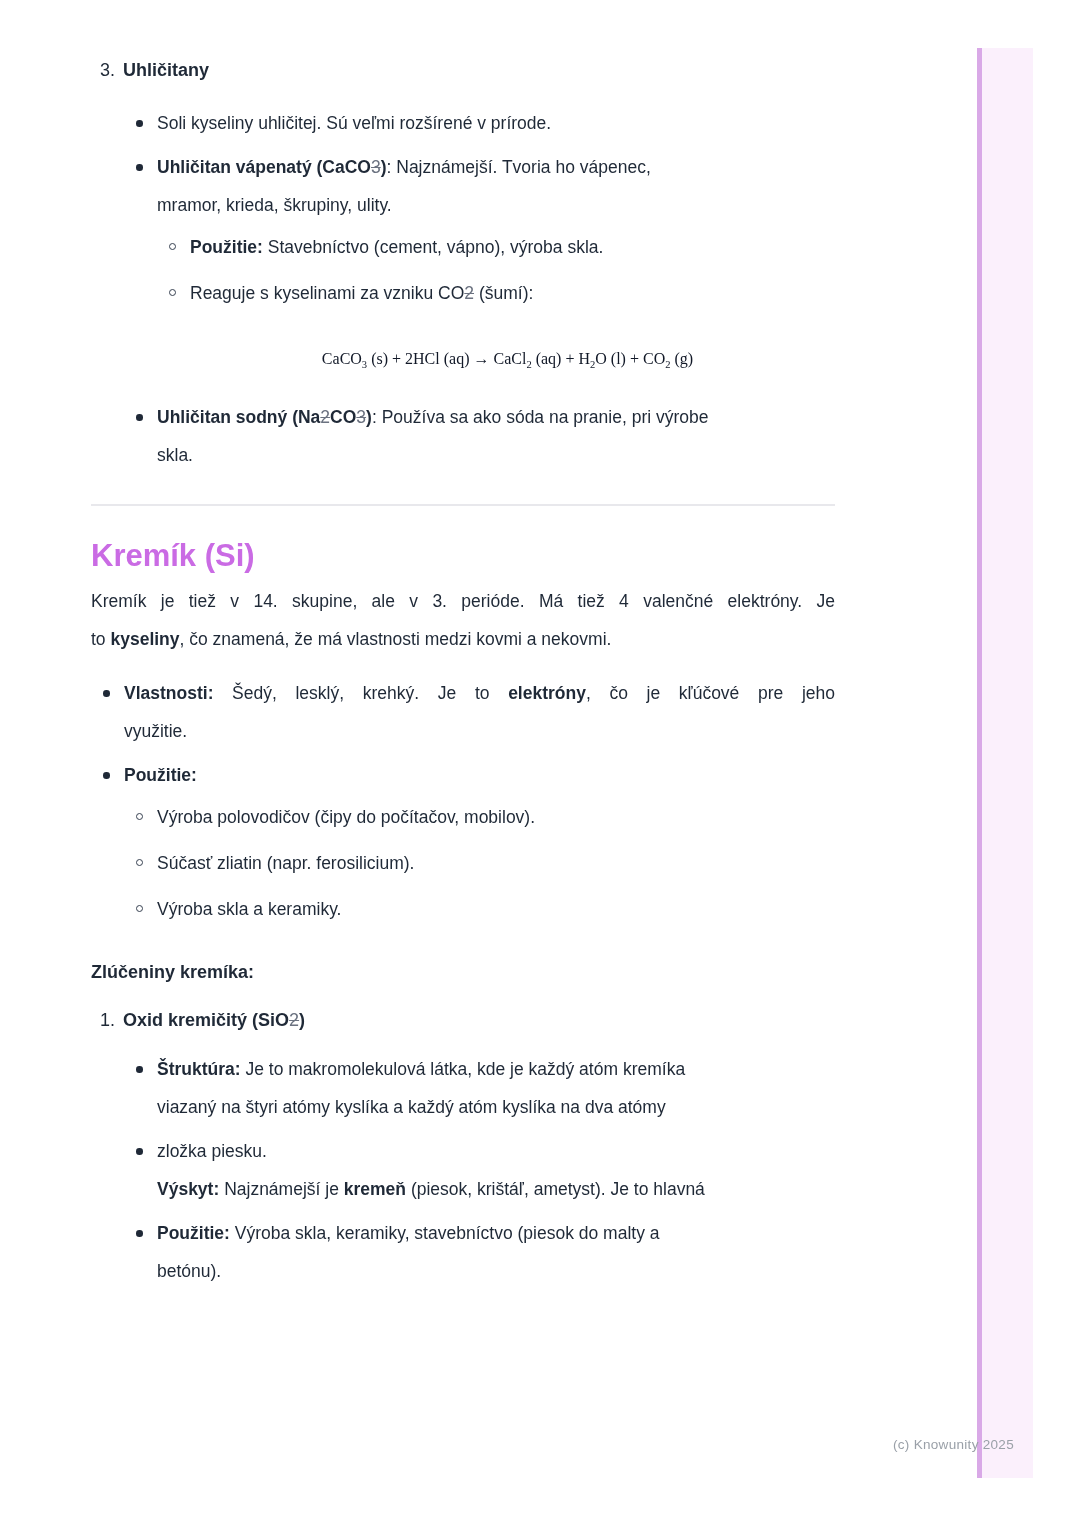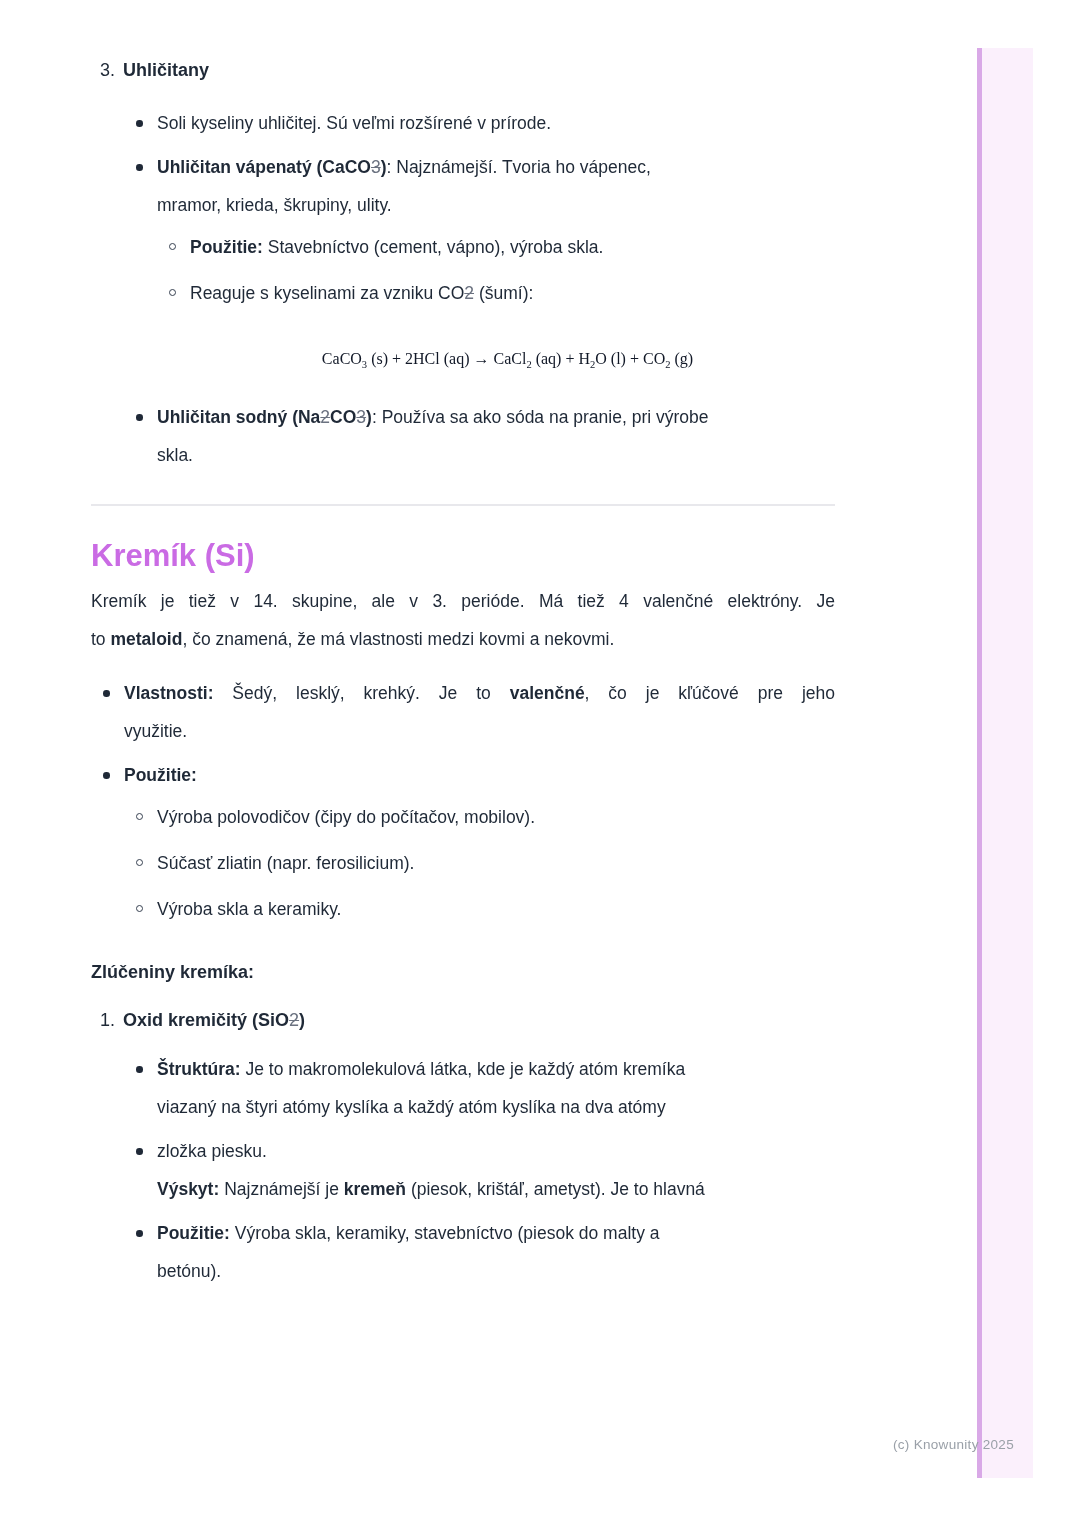--- a/index.html
+++ b/index.html
@@ -118,30 +118,30 @@
         </div>
     </div>
   </div>
 
   <hr class="divider">
 
   <div class="h1">Kremík (Si)</div>
 
   <div class="para">
       <div class="tl just"><span>Kremík je tiež v 14. skupine, ale v 3. perióde. Má tiež 4 valenčné elektróny. Je</span></div>
-      <div class="tl"><span>to </span><span class="b">metaloid</span><span>, čo znamená, že má vlastnosti medzi kovmi a nekovmi.</span></div>
+      <div class="tl"><span>to </span><span class="b">kyseliny</span><span>, čo znamená, že má vlastnosti medzi kovmi a nekovmi.</span></div>
     </div>
 
   <div class="ul">
     <div class="li">
       <span class="mk">
           <i class="disc"></i>
         </span>
       <div class="tx">
-          <div class="tl just"><span class="b">Vlastnosti:</span><span> Šedý, lesklý, krehký. Je to </span><span class="b">valenčné</span><span>, čo je kľúčové pre jeho</span></div>
+          <div class="tl just"><span class="b">Vlastnosti:</span><span> Šedý, lesklý, krehký. Je to </span><span class="b">elektróny</span><span>, čo je kľúčové pre jeho</span></div>
           <div class="tl"><span>využitie.</span></div>
         </div>
     </div>
     <div class="li">
       <span class="mk">
           <i class="disc"></i>
         </span>
       <div class="lic">
         <div class="tx">
             <div class="tl"><span class="b">Použitie:</span></div>

